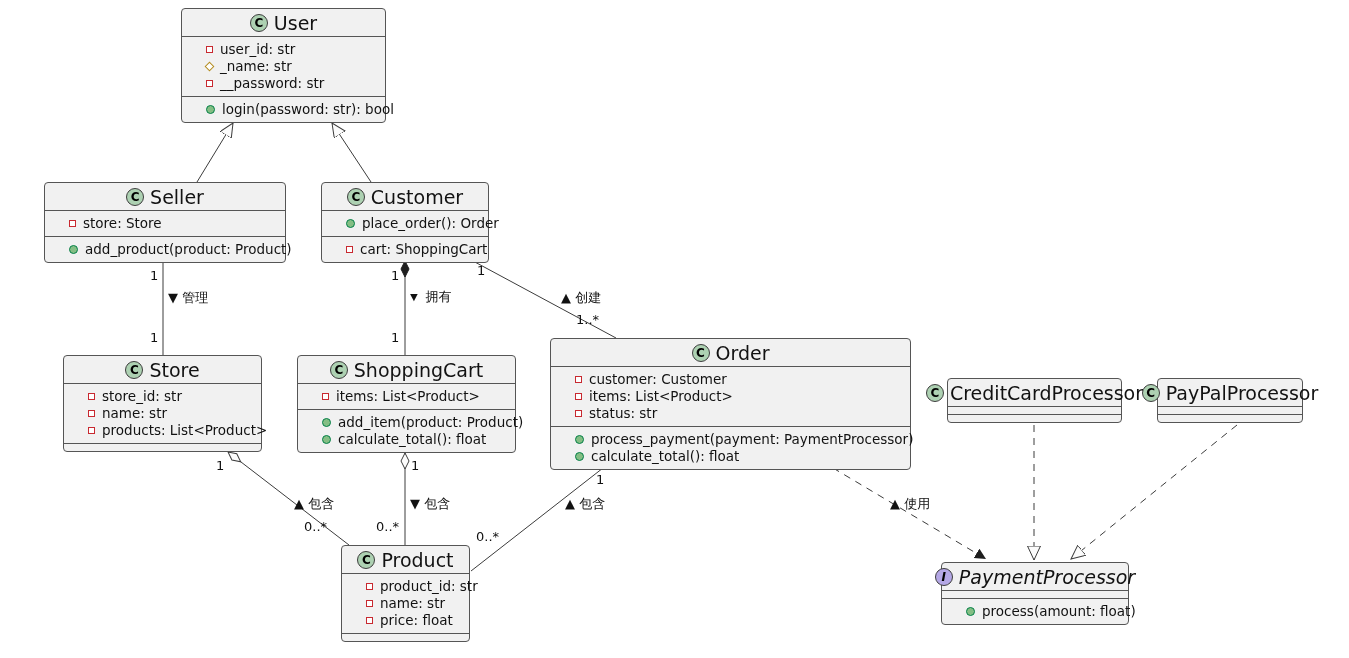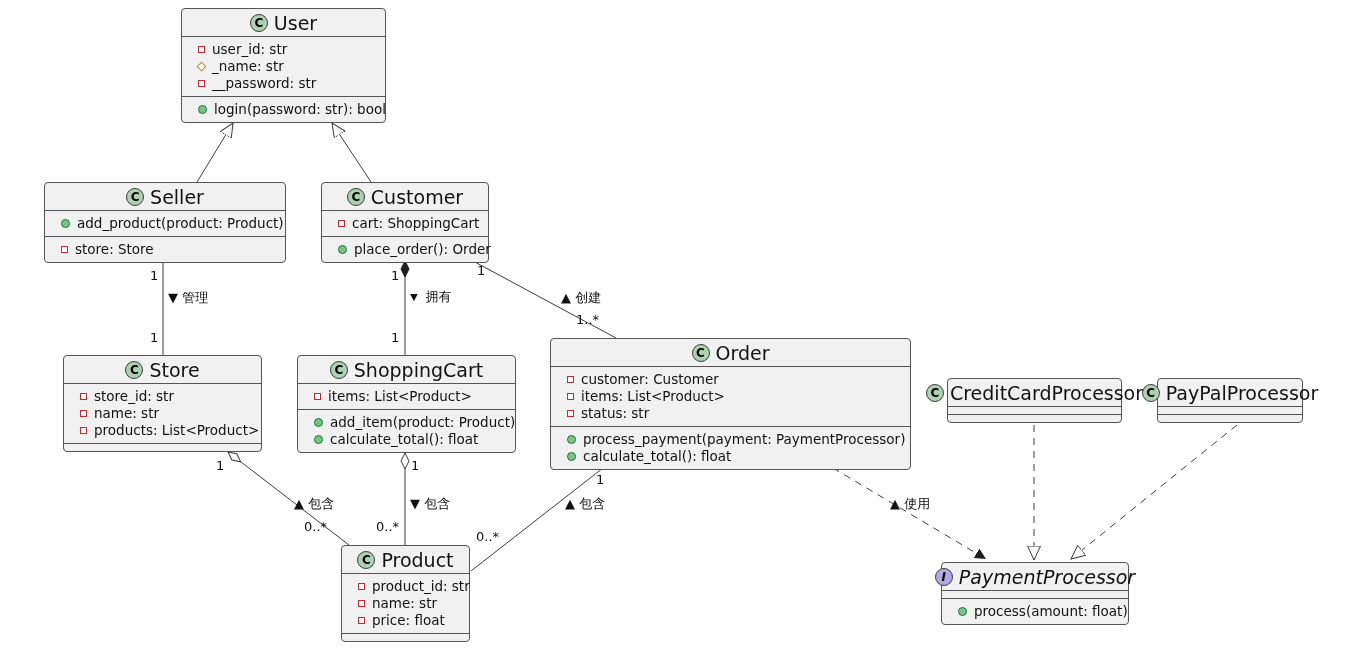--- a/index.html
+++ b/index.html
@@ -20,21 +20,21 @@
   .badge {
     width:18px; height:18px; border-radius:50%; flex:0 0 auto;
     display:flex; align-items:center; justify-content:center;
     font-size:12px; font-weight:bold; color:#000; box-sizing:border-box;
   }
   .badge.class-badge    { background:#ADD1B2; border:1px solid #3d3d3d; }
   .badge.interface-badge{ background:#B4A7E5; border:1px solid #3d3d3d; font-style:italic; }
   .uml-title { font-size:19px; color:#121212; }
   .uml-title.italic { font-style:italic; }
 
-  .uml-section { border-top:1px solid #555555; padding:4px 16px; min-height:5px; }
+  .uml-section { border-top:1px solid #555555; padding:4px 24px; min-height:5px; }
   .uml-section.empty { padding:0; height:7px; }
   .member {
     display:flex; align-items:center; gap:7px; line-height:17px;
     font-size:13.5px; color:#121212; white-space:nowrap;
   }
   .vis { flex:0 0 auto; display:inline-block; box-sizing:border-box; }
   .vis.square  { width:7px; height:7px; border:1px solid #C82930; background:#fff; }
   .vis.diamond { width:7px; height:7px; border:1px solid #B38D22; background:#fff; transform:rotate(45deg); }
   .vis.circle  { width:9px; height:9px; border-radius:50%; background:#84BE84; border:1px solid #038048; }
 
@@ -113,47 +113,47 @@
     </div>
   </div>
 
   <div class="uml-class" style="left:44px;top:182px;width:242px;">
     <div class="uml-header">
       <span class="badge class-badge">C</span>
       <span class="uml-title">Seller</span>
     </div>
     <div class="uml-section">
       <div class="member">
+        <span class="vis square"></span>
+        <span>store: Store</span>
+      </div>
+    </div>
+    <div class="uml-section">
+      <div class="member">
         <span class="vis circle"></span>
         <span>add_product(product: Product)</span>
       </div>
     </div>
-    <div class="uml-section">
-      <div class="member">
-        <span class="vis square"></span>
-        <span>store: Store</span>
-      </div>
-    </div>
   </div>
 
   <div class="uml-class" style="left:321px;top:182px;width:168px;">
     <div class="uml-header">
       <span class="badge class-badge">C</span>
       <span class="uml-title">Customer</span>
     </div>
     <div class="uml-section">
       <div class="member">
+        <span class="vis circle"></span>
+        <span>place_order(): Order</span>
+      </div>
+    </div>
+    <div class="uml-section">
+      <div class="member">
         <span class="vis square"></span>
         <span>cart: ShoppingCart</span>
-      </div>
-    </div>
-    <div class="uml-section">
-      <div class="member">
-        <span class="vis circle"></span>
-        <span>place_order(): Order</span>
       </div>
     </div>
   </div>
 
   <div class="uml-class" style="left:63px;top:355px;width:199px;">
     <div class="uml-header">
       <span class="badge class-badge">C</span>
       <span class="uml-title">Store</span>
     </div>
     <div class="uml-section">

